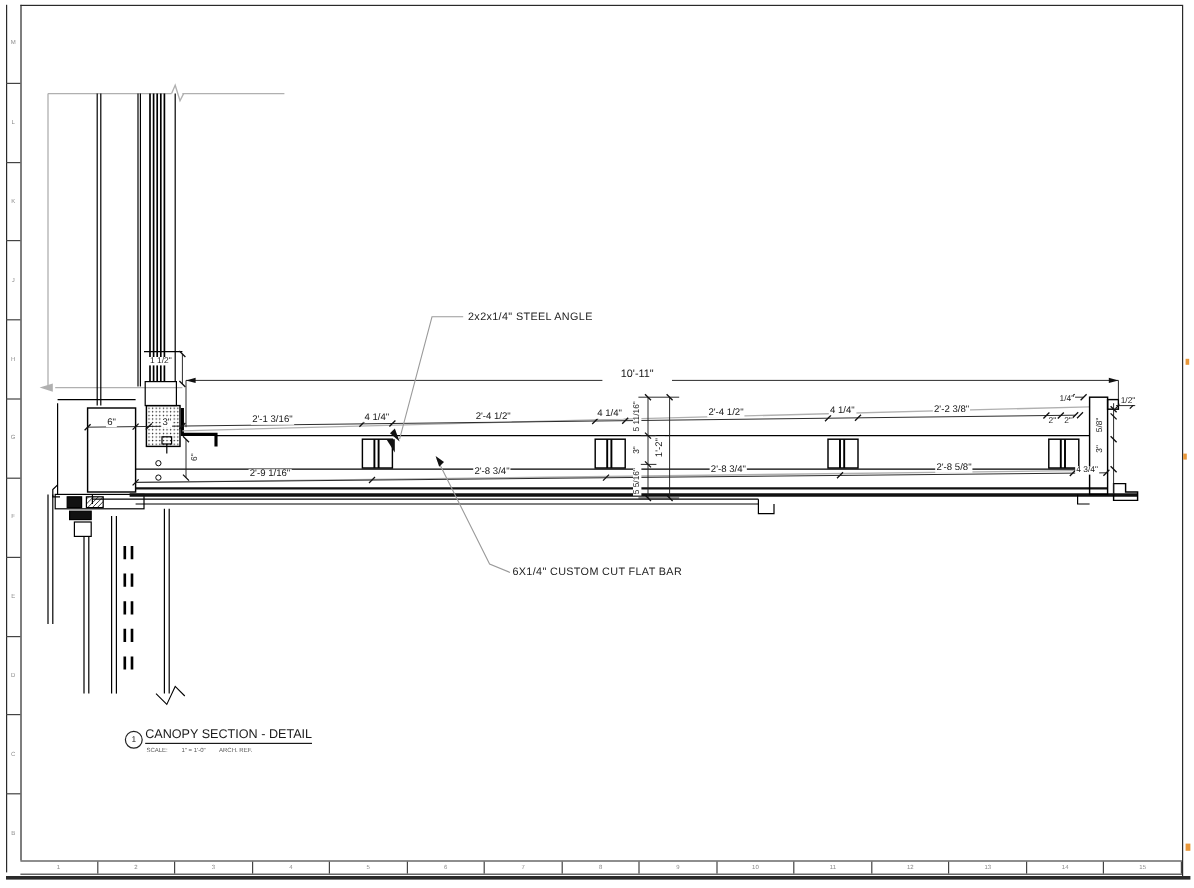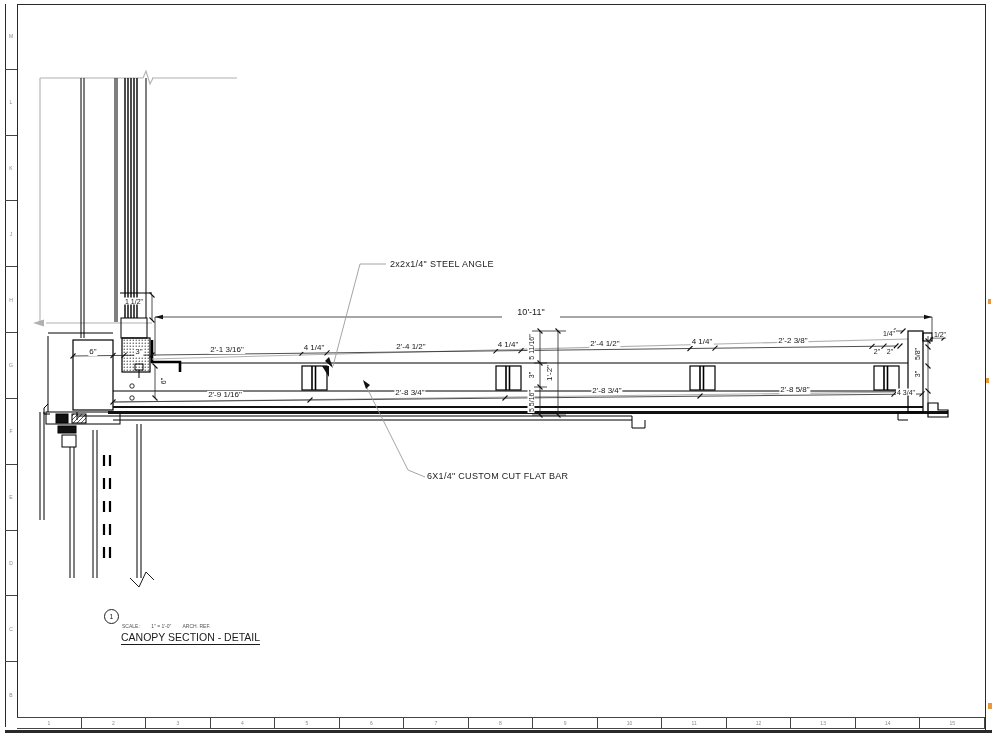--- a/index.html
+++ b/index.html
@@ -18,21 +18,21 @@
   
   .lbl{position:absolute;transform:translate(-50%,-50%);background:#fff;padding:0 1px;
        font-size:8px;line-height:1;color:#161616;white-space:nowrap;letter-spacing:0px;}
   .s7{font-size:7px;}
   .vert{transform:translate(-50%,-50%) rotate(-90deg);}
   .note{position:absolute;font-size:9px;color:#222;white-space:nowrap;letter-spacing:0.3px;}
   
   #detail-bubble{position:absolute;left:104px;top:609px;width:13px;height:13px;border:1px solid #222;
        border-radius:50%;display:flex;align-items:center;justify-content:center;font-size:7px;color:#222;}
   #sheet-title{position:absolute;left:121px;top:606px;font-size:10.5px;color:#1a1a1a;
-       border-bottom:1.4px solid #1a1a1a;padding-bottom:1px;white-space:nowrap;margin-top:25px;}
+       border-bottom:1.4px solid #1a1a1a;padding-bottom:1px;white-space:nowrap;}
   #title-sub{position:absolute;left:122px;top:623px;font-size:5px;color:#555;white-space:nowrap;}
   #title-sub span{margin-right:10px;}
   .edge-mark{position:absolute;background:#e8973a;}
 </style>
 </head>
 <body>
 
 <div id="app">
 
   <div class="bline" style="left:17px;top:4px;width:968px;height:1px;"></div>

